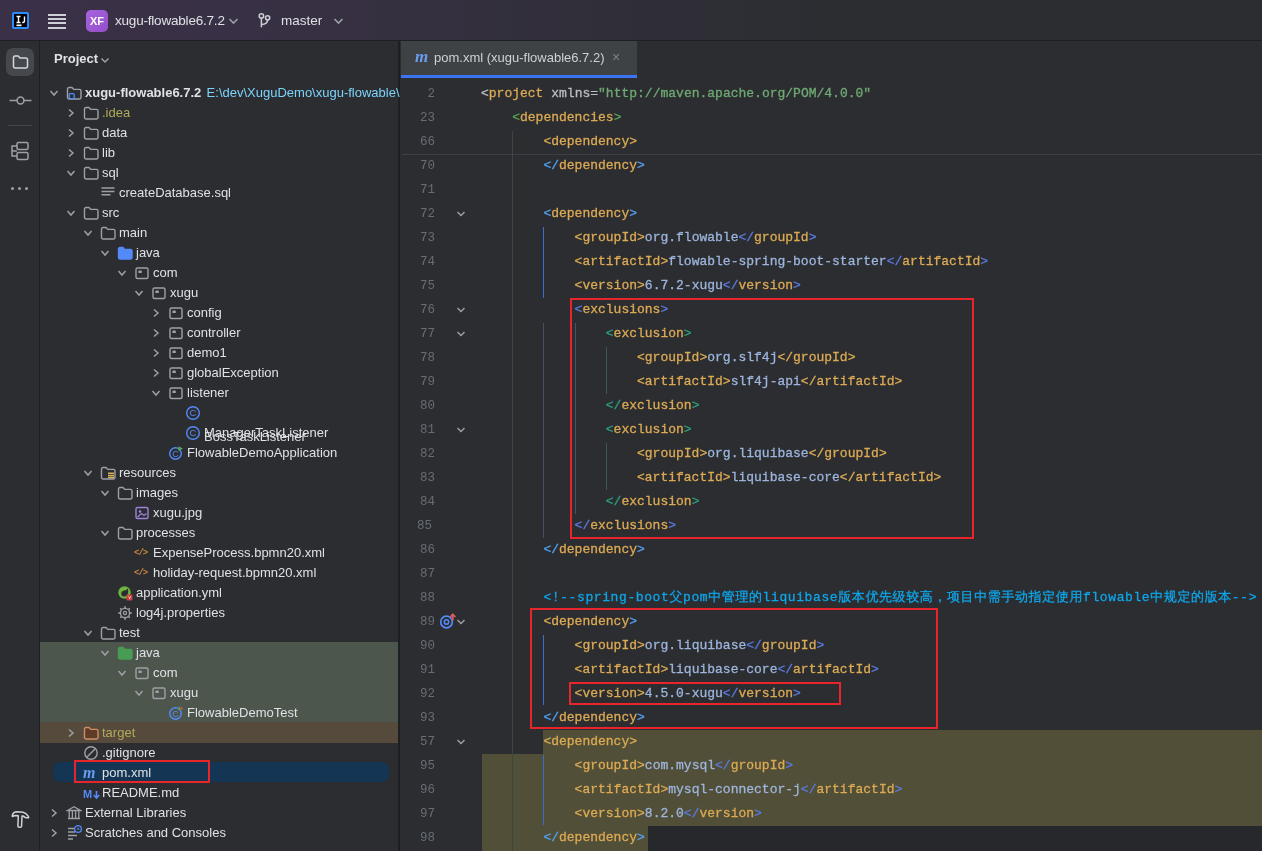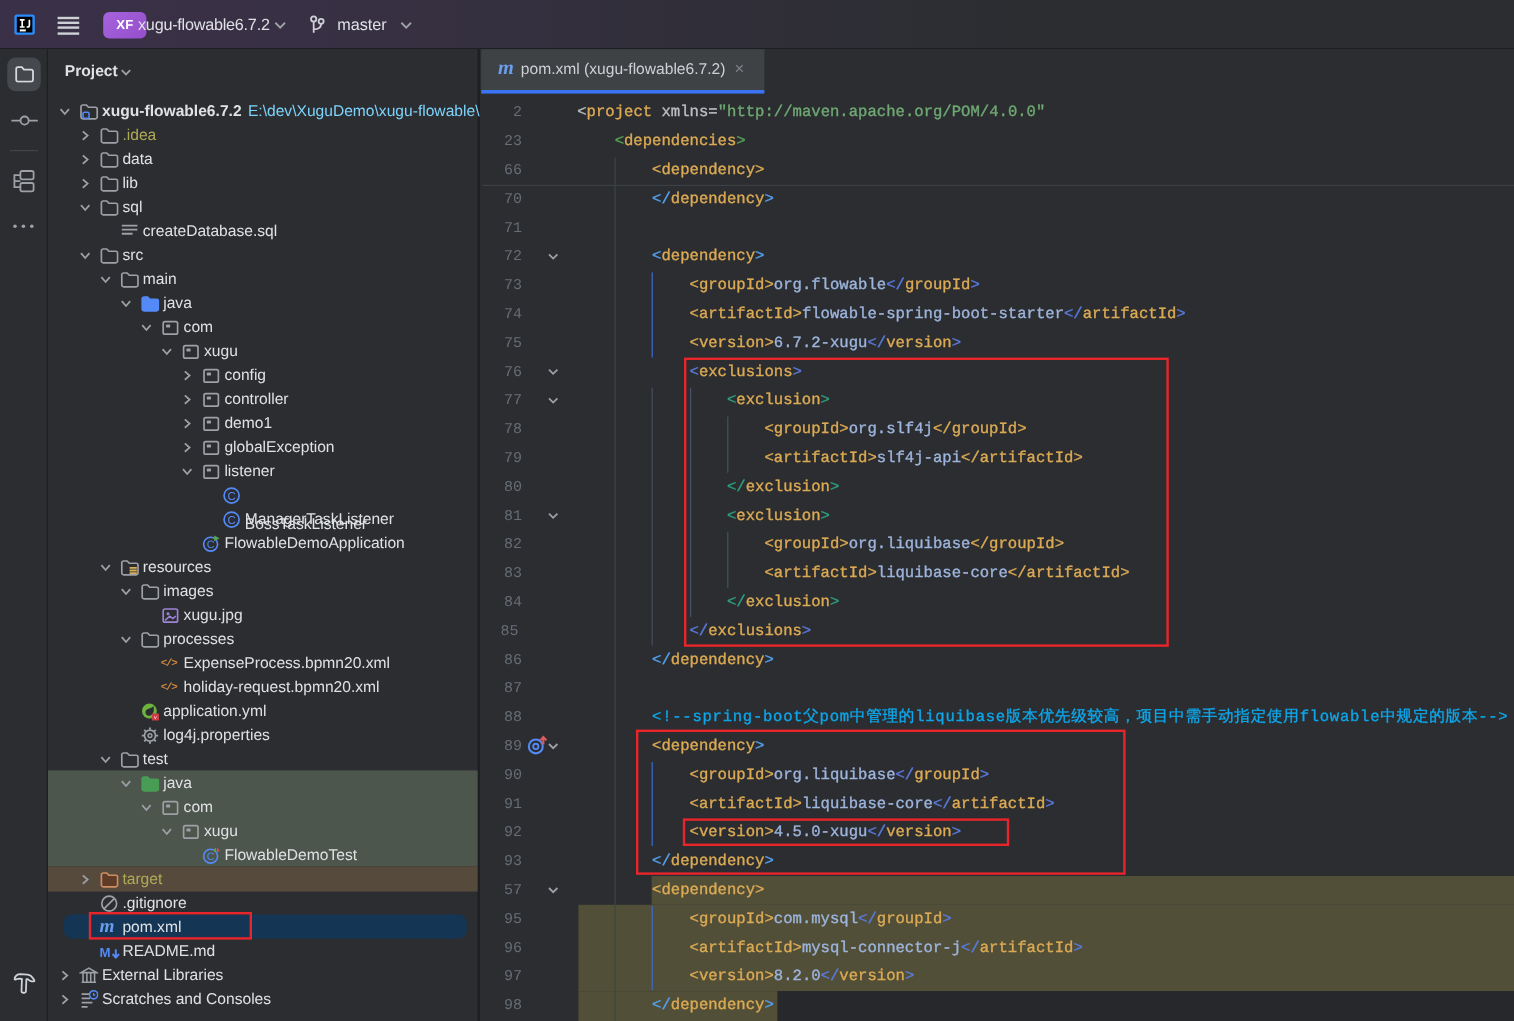--- a/index.html
+++ b/index.html
@@ -30,21 +30,21 @@
     </svg>
 </div>
 
 <div class="abs" style="left:48px;top:13.5px;width:18px;height:15px;">
   <div style="height:2px;background:#ced0d6;margin-top:0"></div>
   <div style="height:2px;background:#ced0d6;margin-top:2.4px"></div>
   <div style="height:2px;background:#ced0d6;margin-top:2.4px"></div>
   <div style="height:2px;background:#ced0d6;margin-top:2.4px"></div>
 </div>
 
-<div class="abs" style="left:86px;top:10px;width:36px;height:22px;border-radius:5px;background:linear-gradient(135deg,#a763dd,#944ecb);color:#fff;font-size:11px;font-weight:bold;text-align:center;line-height:22px;">XF</div>
+<div class="abs" style="left:86px;top:10px;width:22px;height:22px;border-radius:5px;background:linear-gradient(135deg,#a763dd,#944ecb);color:#fff;font-size:11px;font-weight:bold;text-align:center;line-height:22px;">XF</div>
 <div class="abs" style="left:115px;top:13px;font-size:13.5px;letter-spacing:-.2px;color:#dfe1e5;">xugu-flowable6.7.2</div>
 <svg class="abs" style="left:228px;top:17px" width="11" height="8" viewBox="0 0 11 8">
     <path d="M1.5 2 L5.5 6 L9.5 2" stroke="#9da0a6" stroke-width="1.6" fill="none"></path>
   </svg>
 
 <svg class="abs" style="left:255px;top:10px" width="17" height="18" viewBox="0 0 17 18">
   <circle cx="6.4" cy="5.9" r="2.2" stroke="#ced0d6" stroke-width="1.5" fill="none"></circle>
   <circle cx="12.6" cy="7.8" r="2.1" stroke="#ced0d6" stroke-width="1.5" fill="none"></circle>
   <path d="M6.4 8.2 V17.3 M12.6 9.9 C12.6 12.8 10 14.2 6.4 14.5" stroke="#ced0d6" stroke-width="1.5" fill="none"></path>
 </svg>

